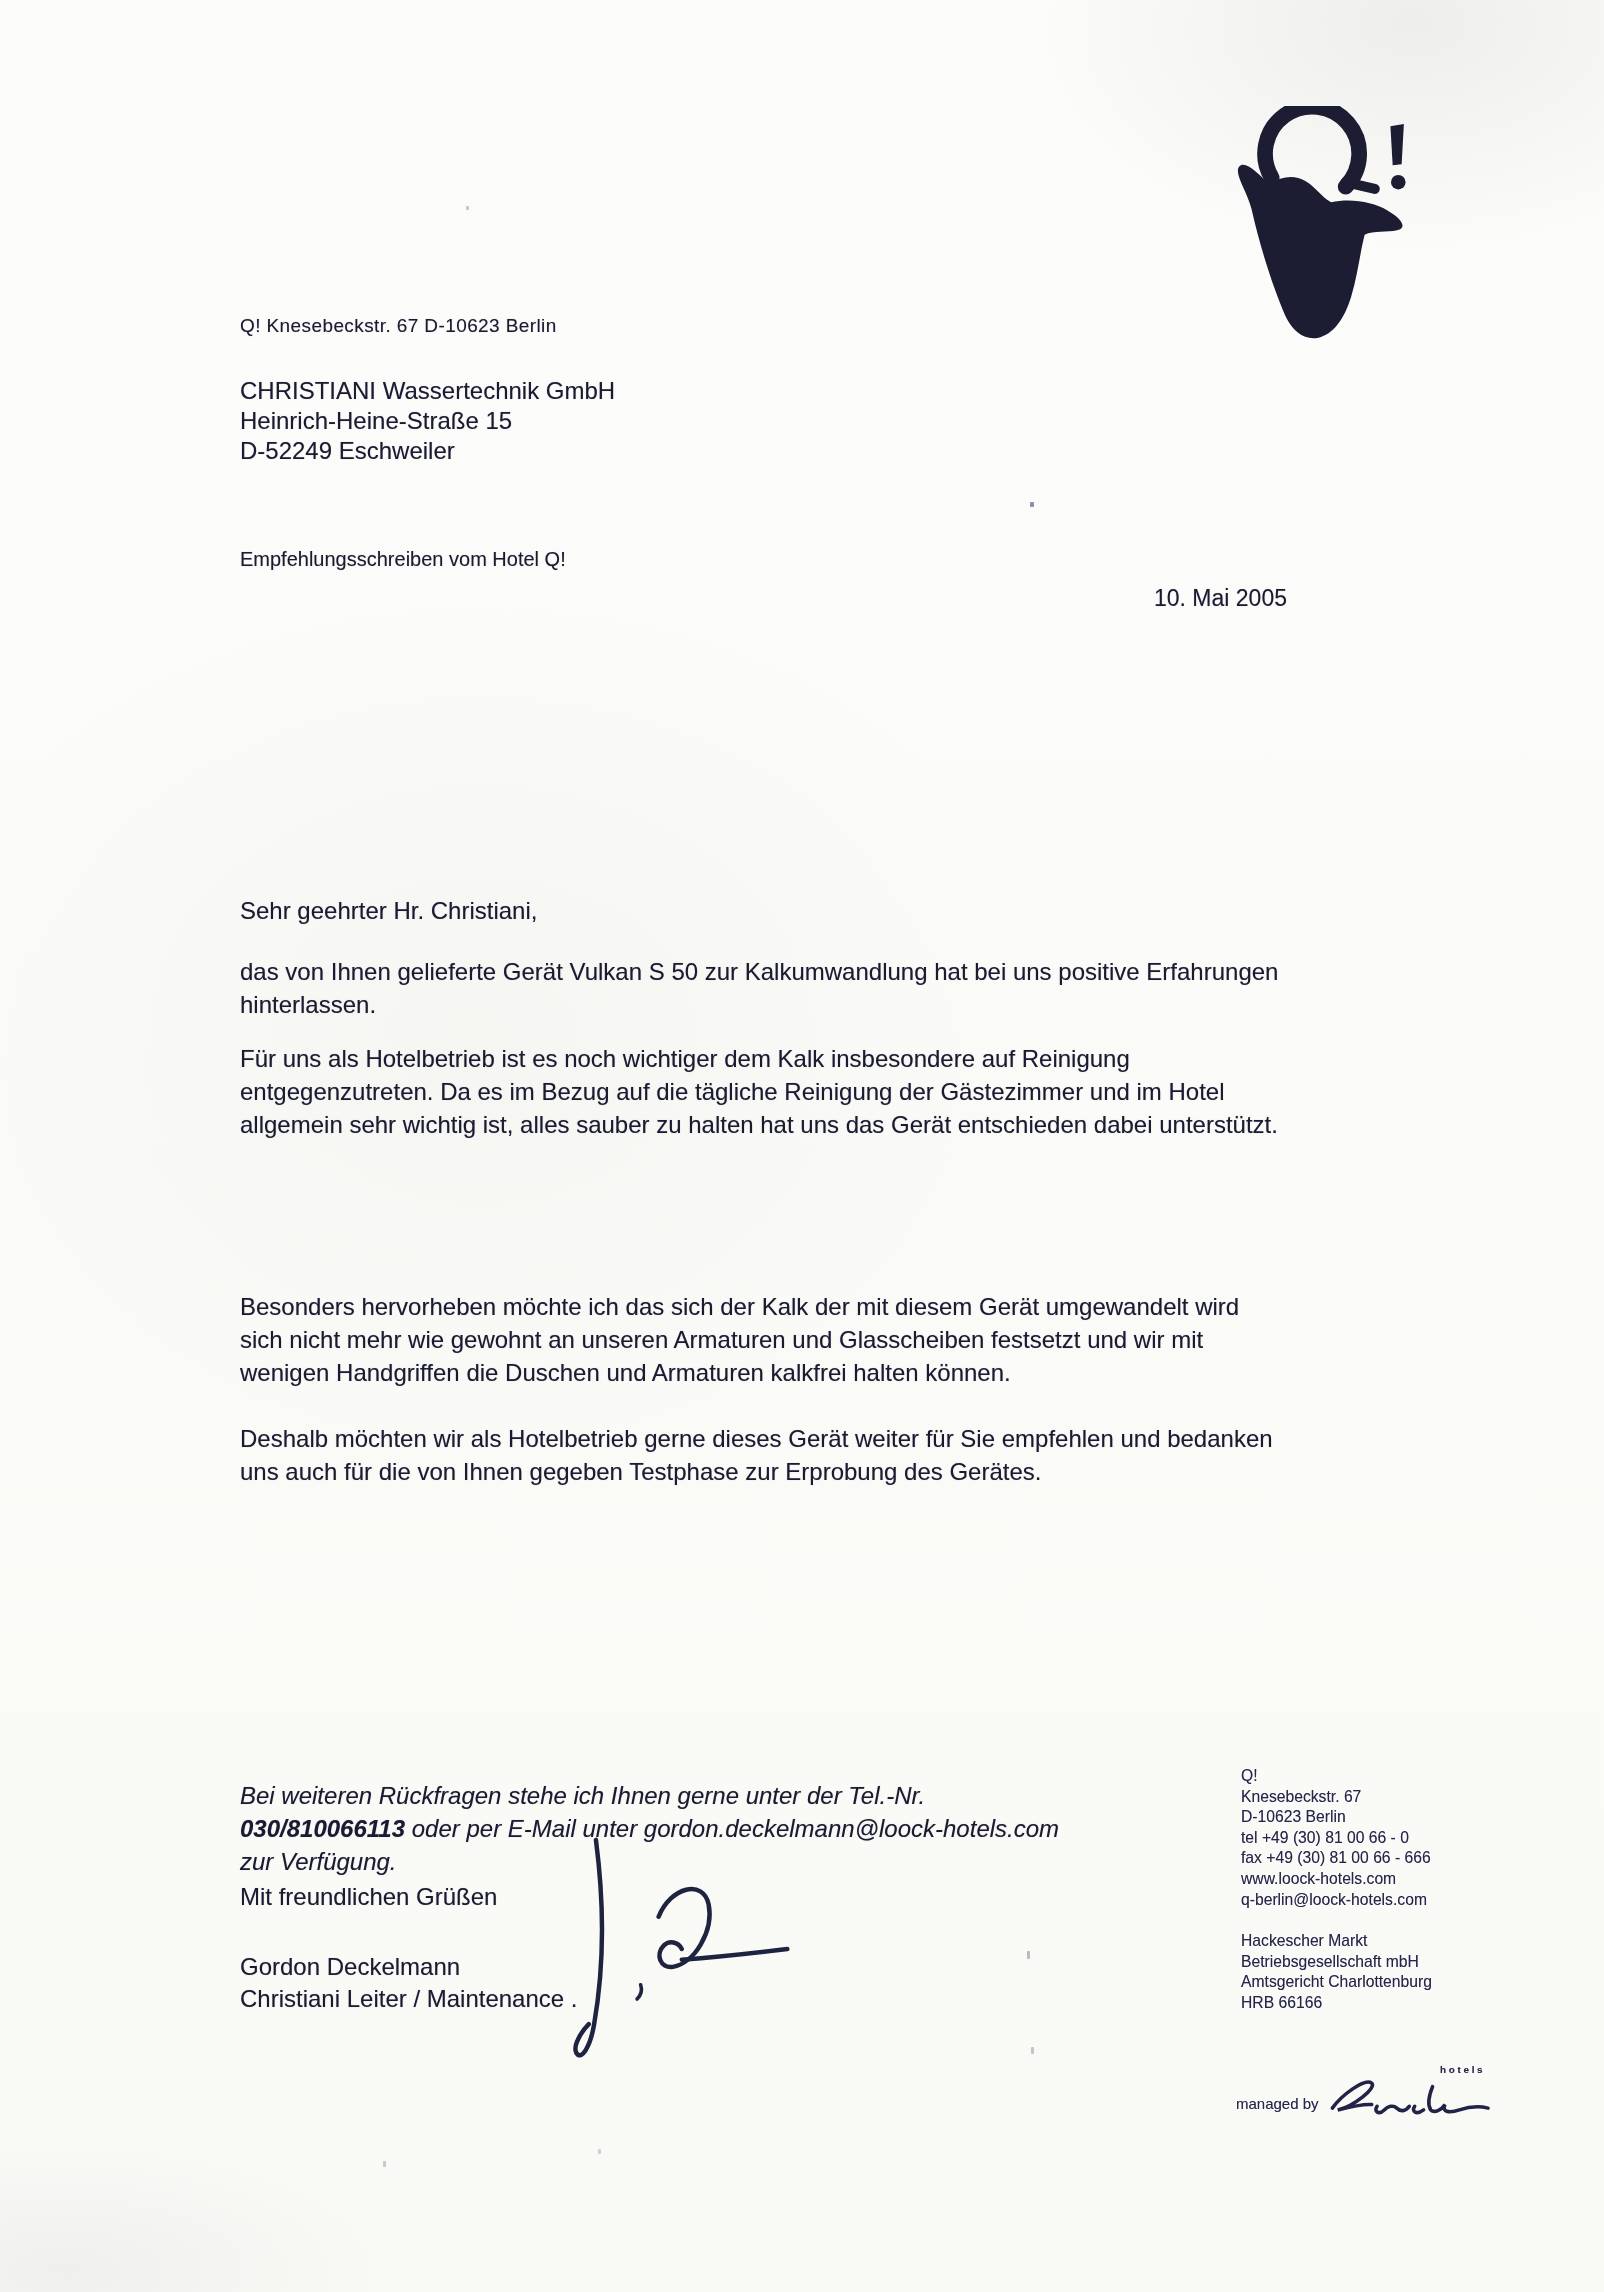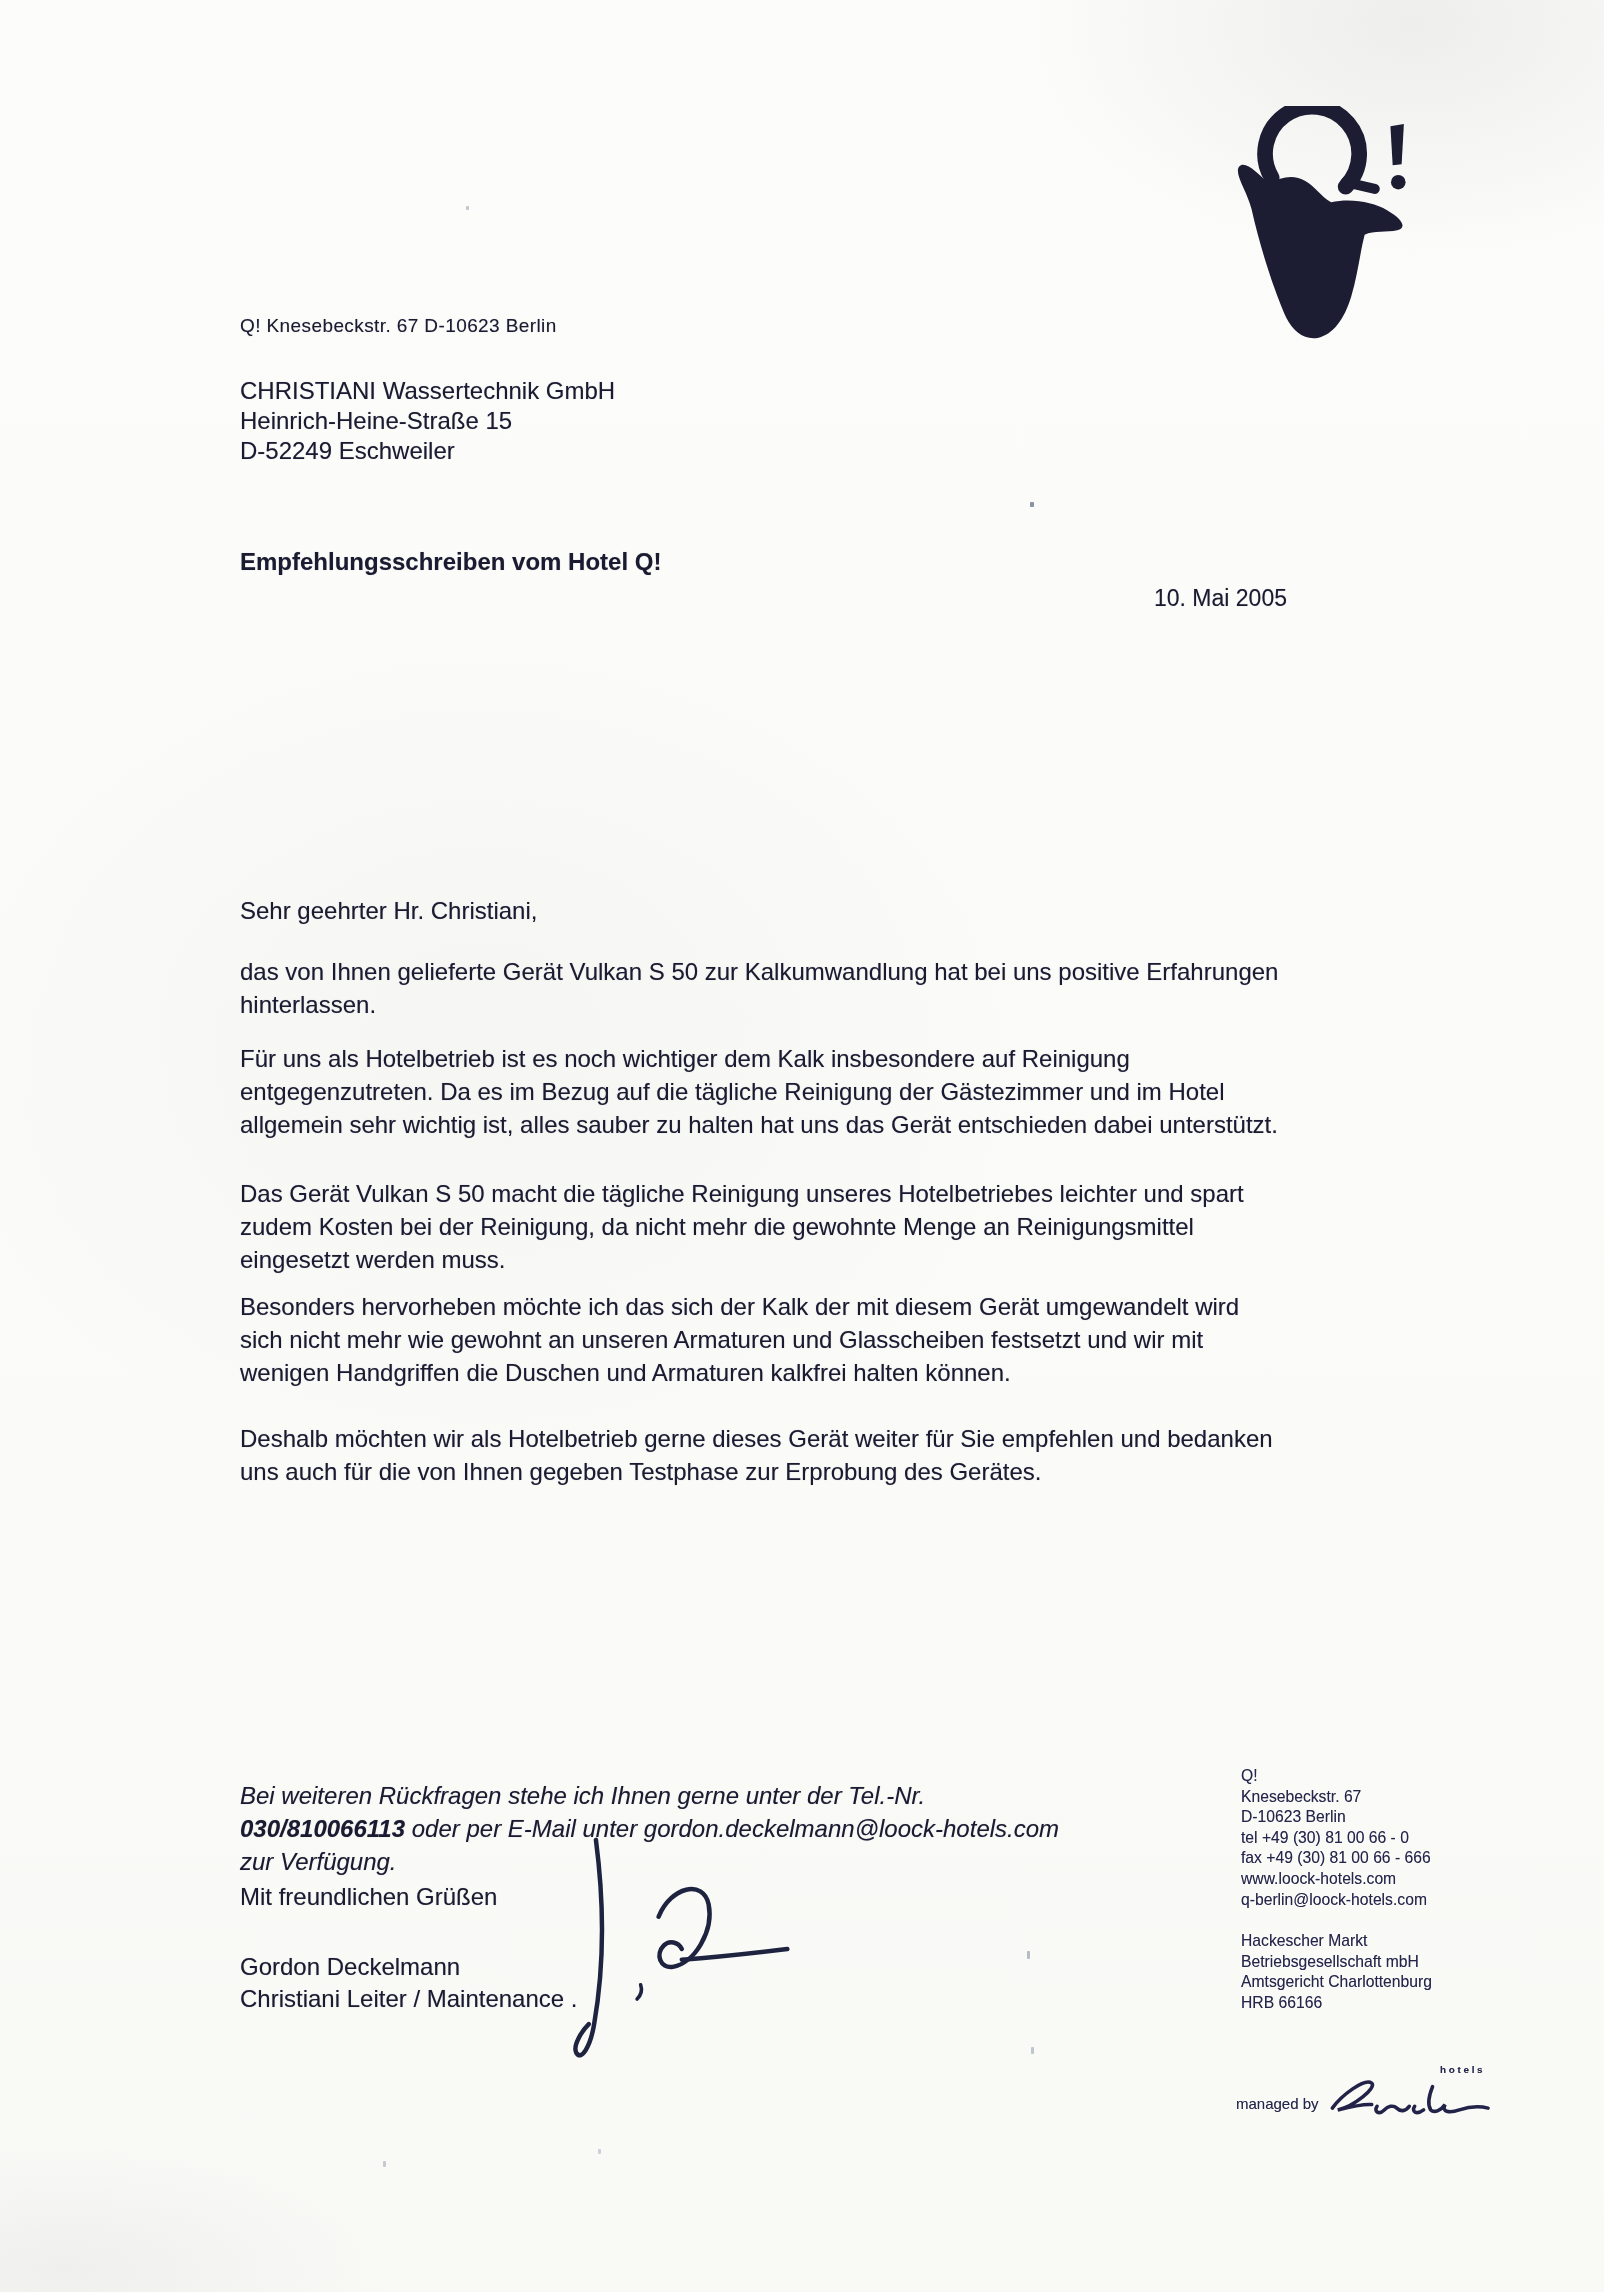--- a/index.html
+++ b/index.html
@@ -15,21 +15,21 @@
       radial-gradient(ellipse 537px 215px at 4% 99%, rgba(214,214,214,.28), transparent 60%),
       radial-gradient(ellipse 806px 627px at 30% 45%, rgba(235,235,232,.35), transparent 70%),
       linear-gradient(#fcfcfa,#f9f9f6);
     padding-left: 22px;
   }
   .ink{color:#1a1a30;text-shadow:0 0 0.9px rgba(30,30,70,.35);}
   .abs{position:absolute;}
   .body-text{font-size:24px;line-height:33px;white-space:pre-line;width:1164px;}
   .small-line{font-size:19px;letter-spacing:0.4px;}
   .addr{font-size:24px;line-height:30px;white-space:pre-line;}
-  .subject{font-size:24px;font-weight:bold;}
+  .subject{font-size:20px;font-weight:normal;}
   .footer-col{font-size:15.7px;line-height:20.6px;color:#26264c;text-shadow:0 0 0.4px rgba(30,30,80,.4);}
   .speck{position:absolute;background:rgba(45,60,95,.55);border-radius:0.9px;}
   svg{display:block;}
 </style>
 </head>
 <body>
 
 <div class="page">
 
   <div class="abs" style="left:1182px;top:106px;width:269px;height:233px;">
@@ -64,23 +64,20 @@
 
   <div class="abs ink" style="left:1154px;top:585px;font-size:23px;">10. Mai 2005</div>
 
   <div class="abs ink" style="left:240px;top:897px;font-size:24px;">Sehr geehrter Hr. Christiani,</div>
 
   <div class="abs ink body-text" style="left:240px;top:955px;">das von Ihnen gelieferte Gerät Vulkan S 50 zur Kalkumwandlung hat bei uns positive Erfahrungen
 hinterlassen.</div>
   <div class="abs ink body-text" style="left:240px;top:1042px;">Für uns als Hotelbetrieb ist es noch wichtiger dem Kalk insbesondere auf Reinigung
 entgegenzutreten. Da es im Bezug auf die tägliche Reinigung der Gästezimmer und im Hotel
 allgemein sehr wichtig ist, alles sauber zu halten hat uns das Gerät entschieden dabei unterstützt.</div>
-  <div class="abs ink body-text" style="left:240px;top:1177px;">Das Gerät Vulkan S 50 macht die tägliche Reinigung unseres Hotelbetriebes leichter und spart
-zudem Kosten bei der Reinigung, da nicht mehr die gewohnte Menge an Reinigungsmittel
-eingesetzt werden muss.</div>
   <div class="abs ink body-text" style="left:240px;top:1290px;">Besonders hervorheben möchte ich das sich der Kalk der mit diesem Gerät umgewandelt wird
 sich nicht mehr wie gewohnt an unseren Armaturen und Glasscheiben festsetzt und wir mit
 wenigen Handgriffen die Duschen und Armaturen kalkfrei halten können.</div>
   <div class="abs ink body-text" style="left:240px;top:1422px;">Deshalb möchten wir als Hotelbetrieb gerne dieses Gerät weiter für Sie empfehlen und bedanken
 uns auch für die von Ihnen gegeben Testphase zur Erprobung des Gerätes.</div>
 
   <div class="abs ink" style="left:240px;top:1779px;font-size:24px;line-height:33px;font-style:italic;">
     <div>Bei weiteren Rückfragen stehe ich Ihnen gerne unter der Tel.-Nr.</div>
     <div><span style="font-weight:bold;">030/810066113</span><span> oder per E-Mail unter gordon.deckelmann@loock-hotels.com</span></div>
     <div>zur Verfügung.</div>

